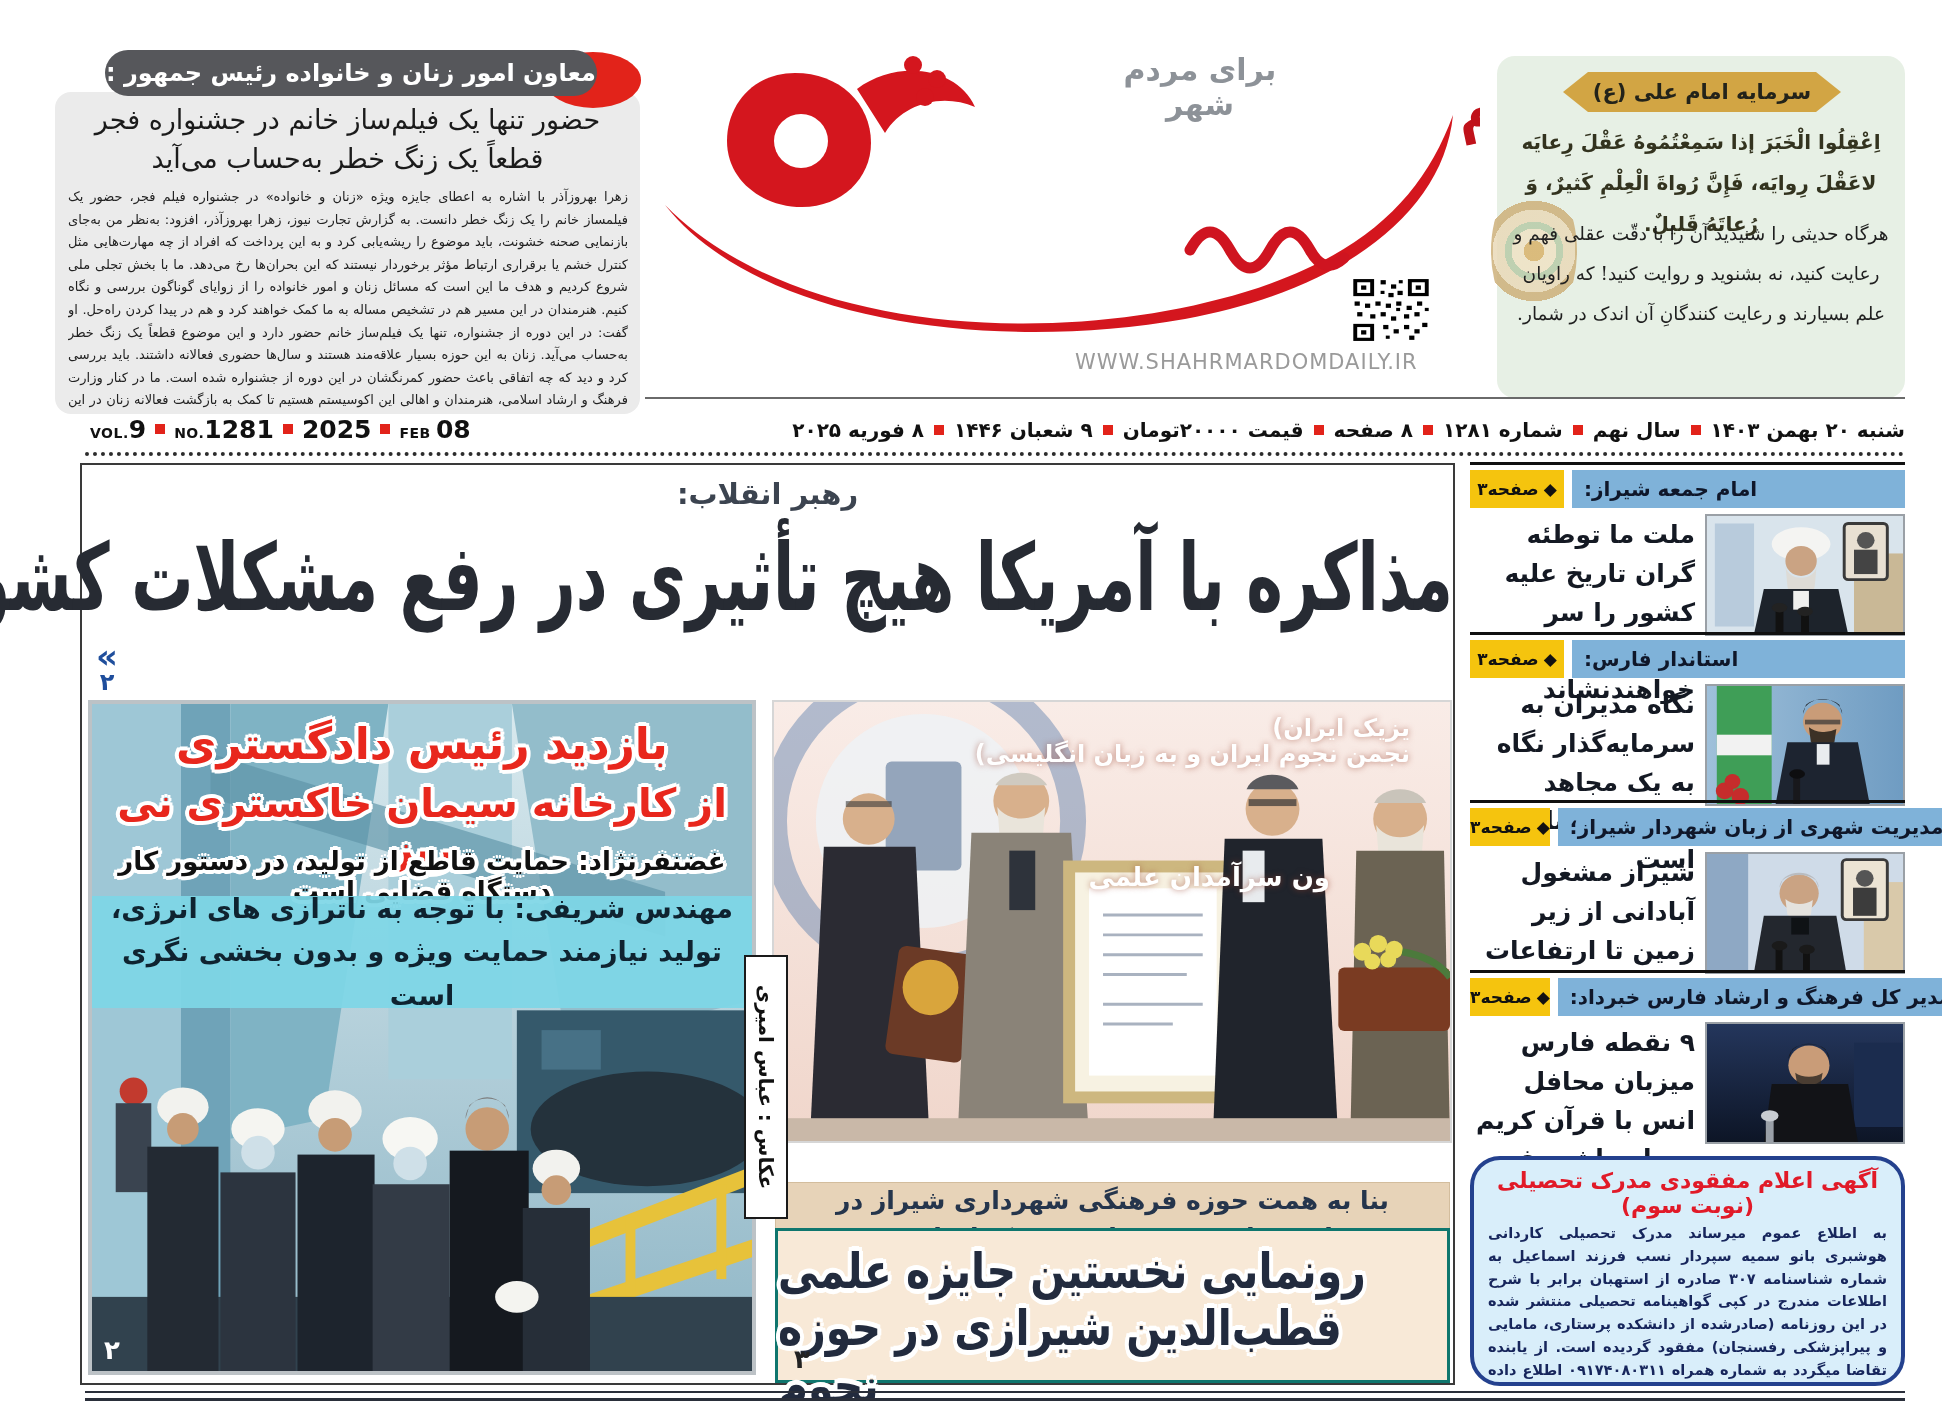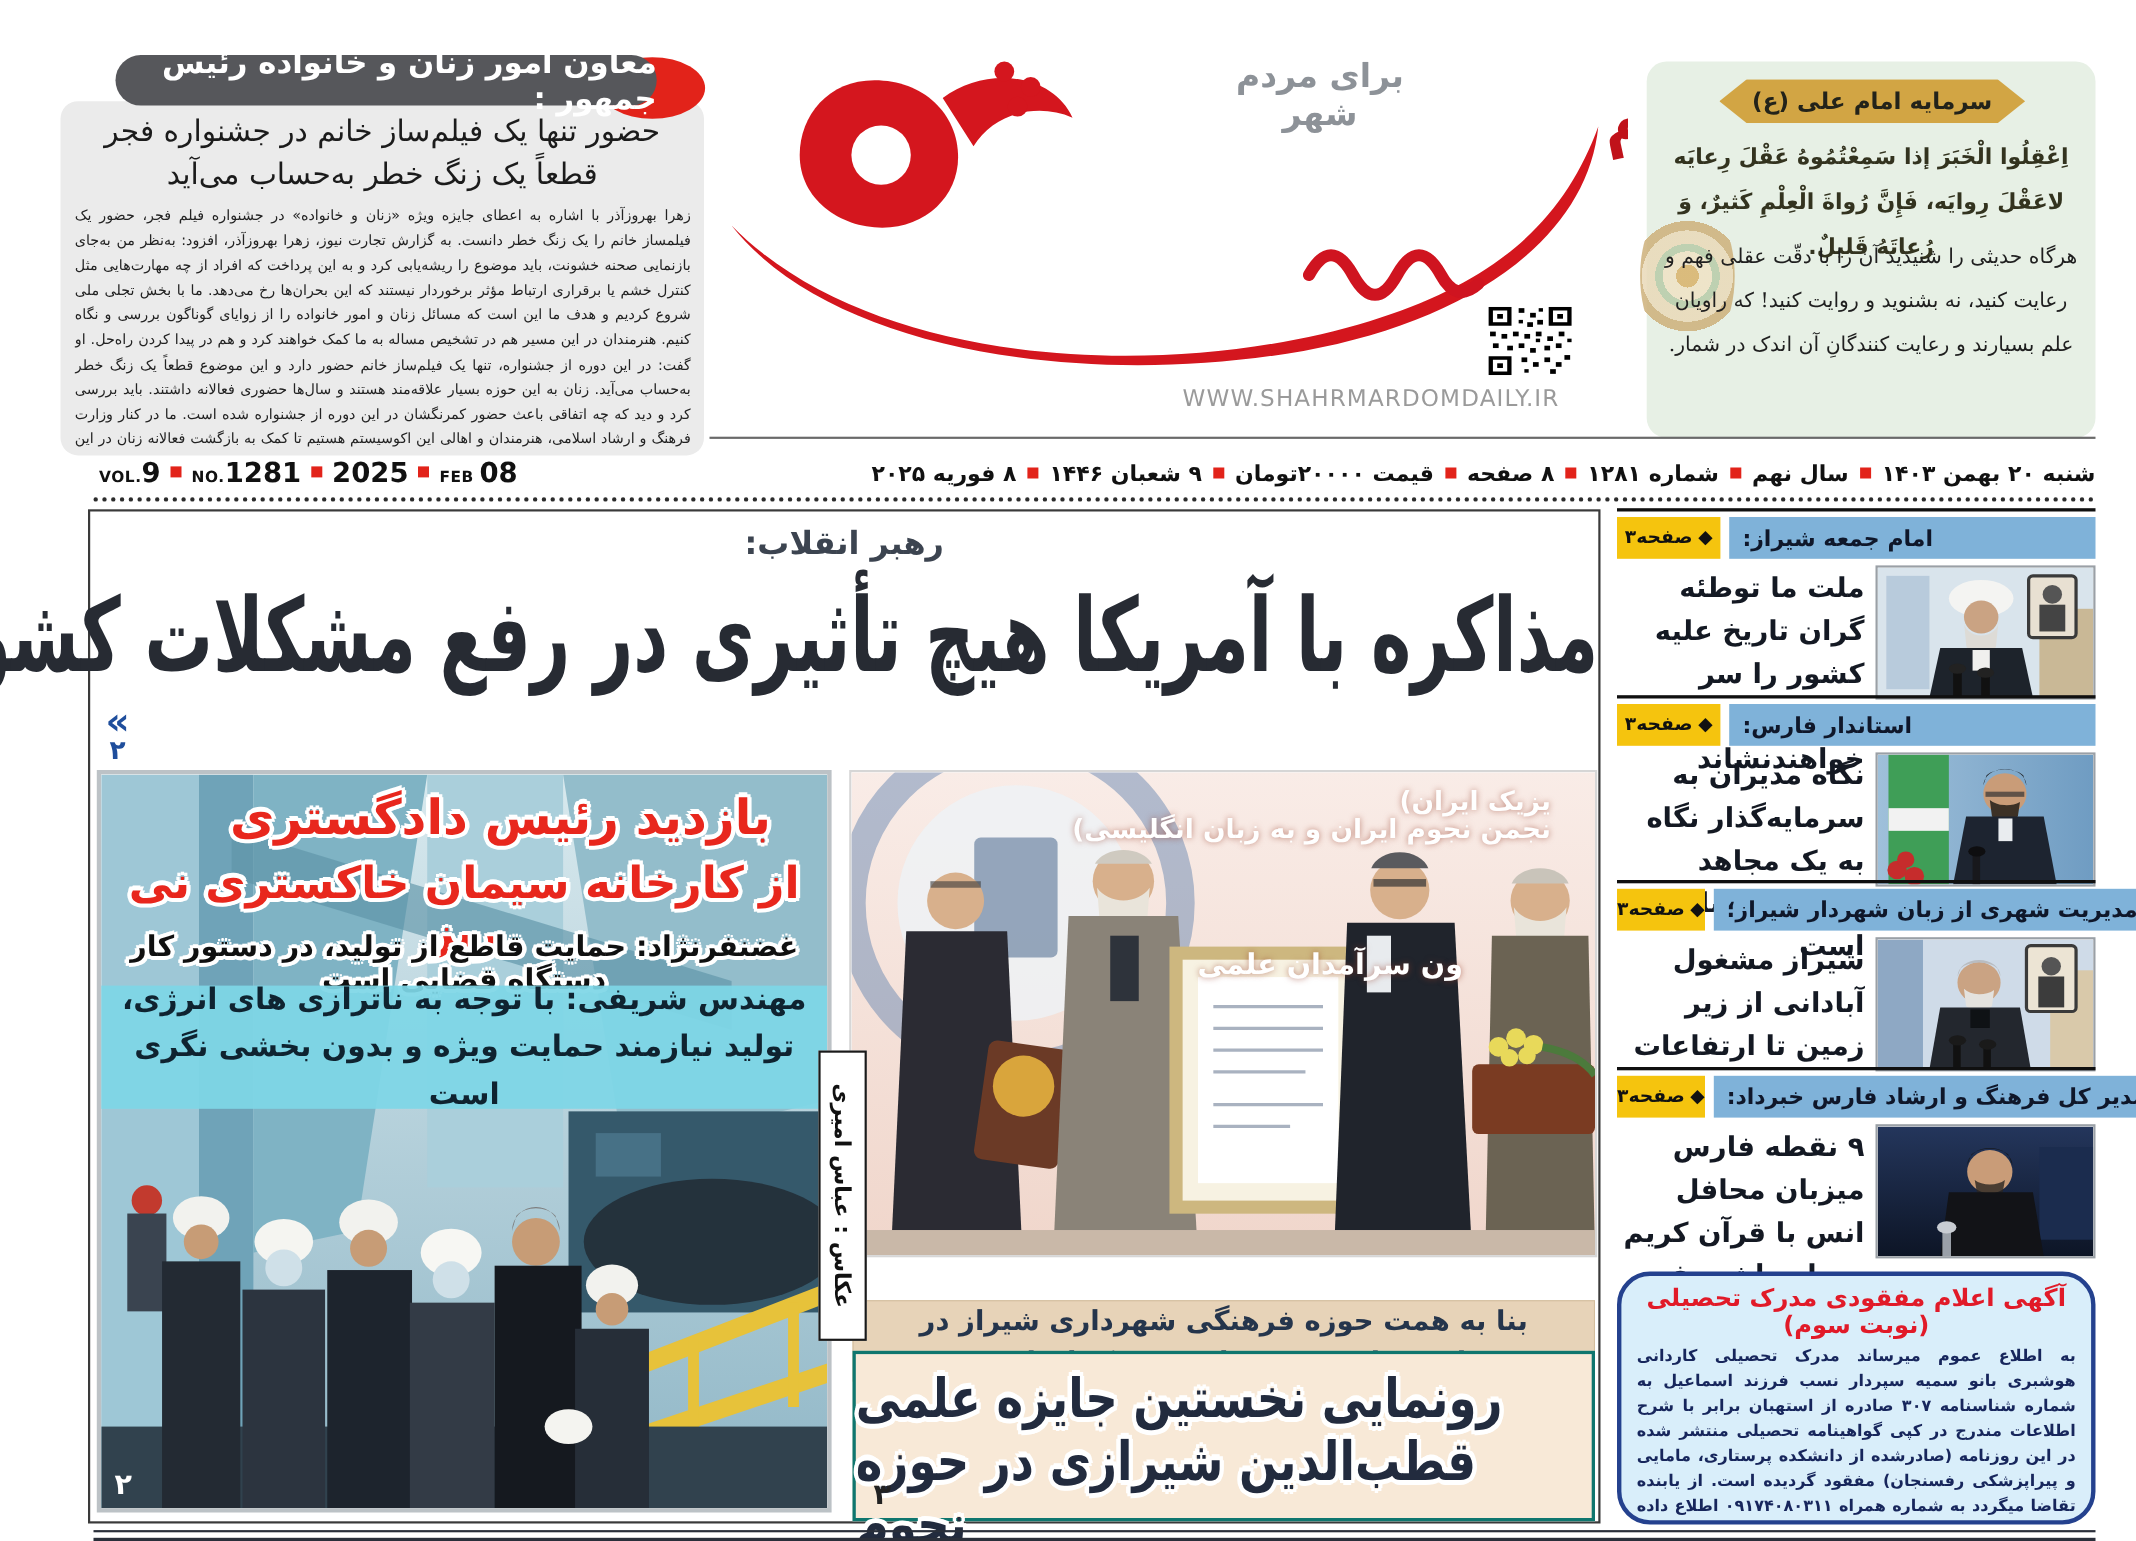--- a/index.html
+++ b/index.html
@@ -6,21 +6,21 @@
   #page{position:relative;width:1942px;height:1401px;background:#fff;overflow:hidden;
         font-family:"DejaVu Sans",sans-serif;}
   .abs{position:absolute;}
   .rtl{direction:rtl;}
   .ltr{direction:ltr;}
 
   
   #tl-box{left:55px;top:92px;width:585px;height:322px;background:#ebebeb;border-radius:16px;}
   #tl-red-blob{left:545px;top:52px;width:96px;height:56px;background:#e2231a;border-radius:50%;}
   #tl-kicker-bar{left:105px;top:50px;width:492px;height:46px;background:#56575b;border-radius:23px;
-       color:#fff;font-weight:bold;font-size:28px;display:flex;align-items:center;justify-content:center;}
+       color:#fff;font-weight:bold;font-size:24px;display:flex;align-items:center;justify-content:center;}
   #tl-headline{left:70px;top:100px;width:555px;text-align:center;font-weight:normal;font-size:27px;
        line-height:1.45;color:#1b1b1b;}
   #tl-body{left:68px;top:186px;width:560px;height:222px;font-size:13px;line-height:1.74;color:#222;
        text-align:justify;overflow:hidden;}
 
   
   #hadith{left:1497px;top:56px;width:408px;height:342px;background:#e7f0e5;border-radius:18px;}
   #hadith-banner{left:66px;top:16px;width:278px;height:40px;background:#d2a544;
        clip-path:polygon(9% 0,91% 0,100% 50%,91% 100%,9% 100%,0 50%);
        display:flex;align-items:center;justify-content:center;font-weight:bold;font-size:21px;color:#23231a;}
@@ -54,21 +54,21 @@
   #lead-headline{left:0;top:58px;width:100%;text-align:center;font-weight:bold;font-size:62px;color:#272b33;
        transform:scale(1,1.5);transform-origin:center top;white-space:nowrap;}
   #lead-pageref{left:14px;top:176px;color:#1f4e9c;font-weight:bold;text-align:center;line-height:.9;}
   #lead-pageref .mark{font-size:34px;display:block;}
   #lead-pageref .num{font-size:24px;display:block;}
 
   
   #left-photo{left:6px;top:235px;width:668px;height:675px;border:4px solid #bcc2c6;box-sizing:border-box;overflow:hidden;}
   #left-photo svg{position:absolute;left:0;top:0;width:100%;height:100%;}
   .outline-w{text-shadow:-3px -3px 0 #fff,3px -3px 0 #fff,-3px 3px 0 #fff,3px 3px 0 #fff,0 -4px 0 #fff,0 4px 0 #fff,-4px 0 0 #fff,4px 0 0 #fff;}
-  #lp-title1{left:0;top:14px;width:100%;text-align:center;font-weight:bold;font-size:44px;color:#e8271d;padding-left:33px;}
+  #lp-title1{left:0;top:14px;width:100%;text-align:center;font-weight:bold;font-size:44px;color:#e8271d;}
   #lp-title2{left:0;top:76px;width:100%;text-align:center;font-weight:bold;font-size:40px;color:#e8271d;}
   #lp-sub1{left:0;top:142px;width:100%;text-align:center;font-weight:bold;font-size:26px;color:#101010;}
   #lp-cyan{left:0;top:192px;width:100%;height:112px;background:rgba(126,214,230,.93);
        display:flex;align-items:center;justify-content:center;text-align:center;
        font-weight:bold;font-size:27px;color:#0f2330;line-height:1.6;padding:0 18px;box-sizing:border-box;}
   #lp-marker{left:12px;bottom:6px;color:#fff;font-weight:bold;font-size:26px;}
 
   
   #photog{left:744px;top:955px;width:44px;height:264px;background:#fff;border:2px solid #1a1a1a;box-sizing:border-box;}
   #photog .vtext{position:absolute;left:50%;top:50%;width:250px;height:34px;

